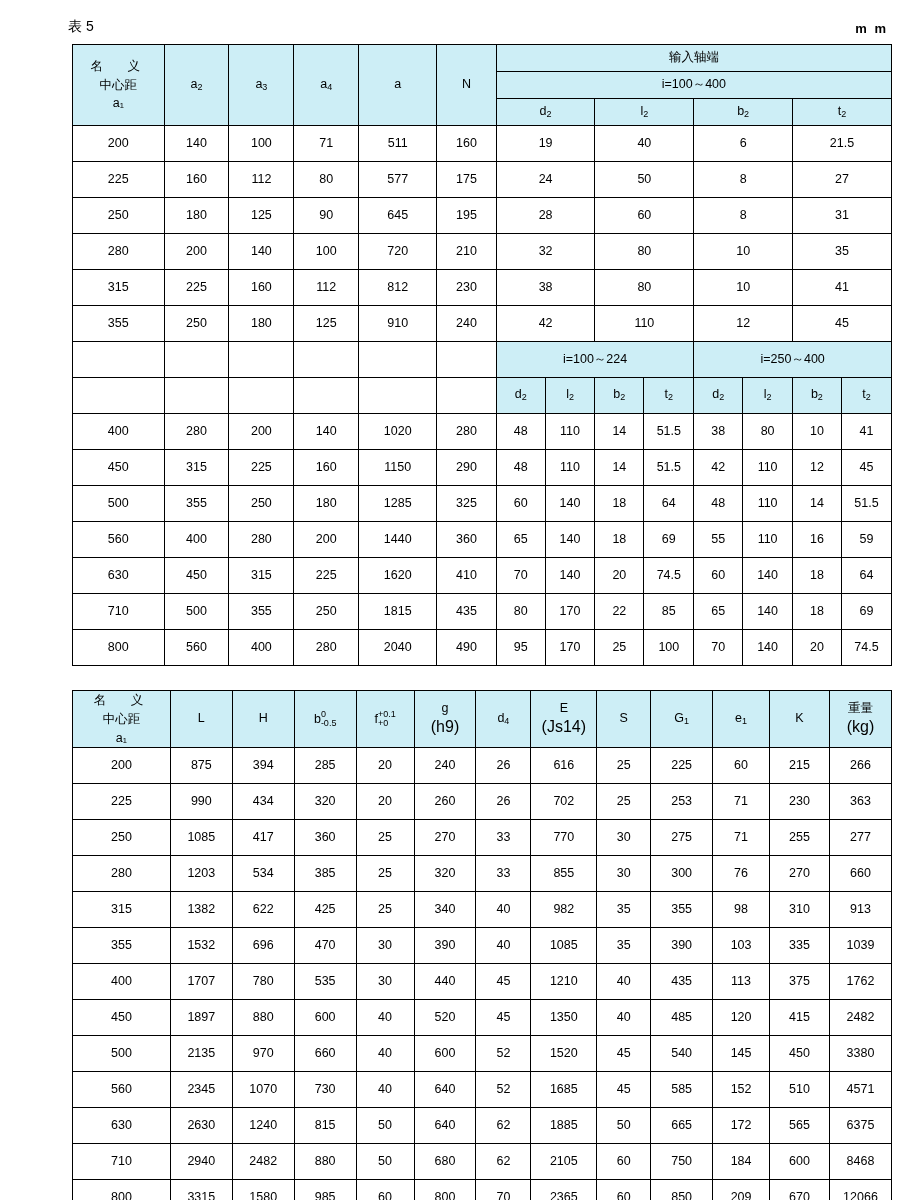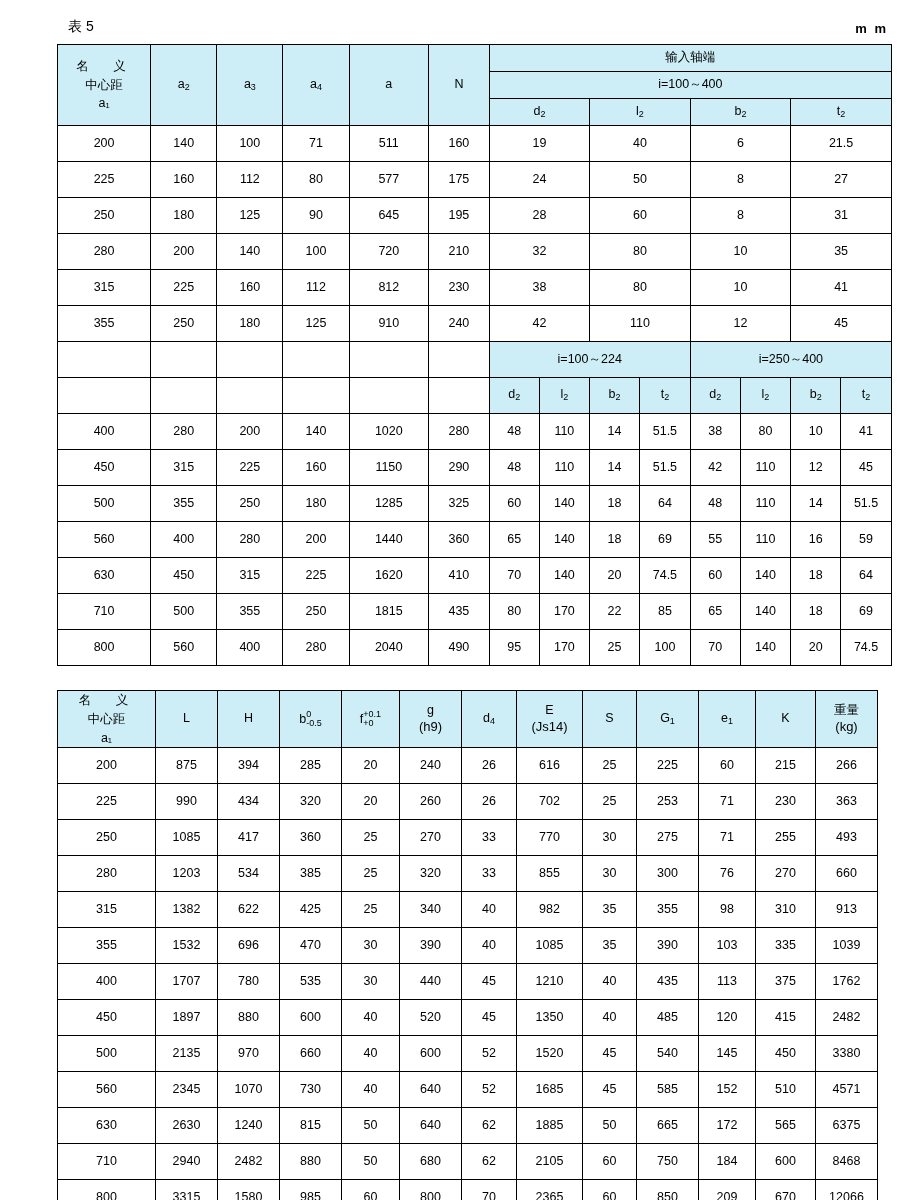--- a/index.html
+++ b/index.html
@@ -11,40 +11,40 @@
     -webkit-font-smoothing:antialiased;
   }
   .page{position:relative;width:920px;height:972px;box-sizing:border-box;padding:18px 28px;}
   .topbar{display:flex;justify-content:space-between;align-items:flex-end;font-size:14px;margin:0 4px 8px 40px;}
   .topbar .label{font-size:14px;}
   .topbar .unit{font-size:13px;letter-spacing:2px;font-weight:bold;}
 
   table.grid{
     border-collapse:collapse;
     table-layout:fixed;
-    margin-left:29px;
+    margin-left:44px;
     background:#fff;
   }
   table.grid td,table.grid th{
     border:1px solid #000;
     text-align:center;
     vertical-align:middle;
     font-weight:normal;
     font-size:12.5px;
     padding:0;
     height:35px;
     line-height:1.25;
   }
   .hd{background:#cdeef6;}
   .blank{background:#fff;}
   .hdr-stack{font-size:12.5px;line-height:1.5;}
   .hdr-stack .sp{letter-spacing:6px;}
   sub{font-size:9px;vertical-align:-0.25em;}
   .frac{display:inline-block;vertical-align:middle;font-size:9px;line-height:1.05;text-align:left;}
-  .sm{font-size:13px;}
+  .sm{font-size:16px;}
   table.t2{margin-top:24px;}
   .tall{height:46px;}
 </style>
 </head>
 <body>
 
 <div class="page">
 
   <div class="topbar">
     <div class="label">表 5</div>
@@ -397,21 +397,21 @@
         <td>417</td>
         <td>360</td>
         <td>25</td>
         <td>270</td>
         <td>33</td>
         <td>770</td>
         <td>30</td>
         <td>275</td>
         <td>71</td>
         <td>255</td>
-        <td>493</td>
+        <td>277</td>
       </tr>
       <tr>
         <td>280</td>
         <td>1203</td>
         <td>534</td>
         <td>385</td>
         <td>25</td>
         <td>320</td>
         <td>33</td>
         <td>855</td>

